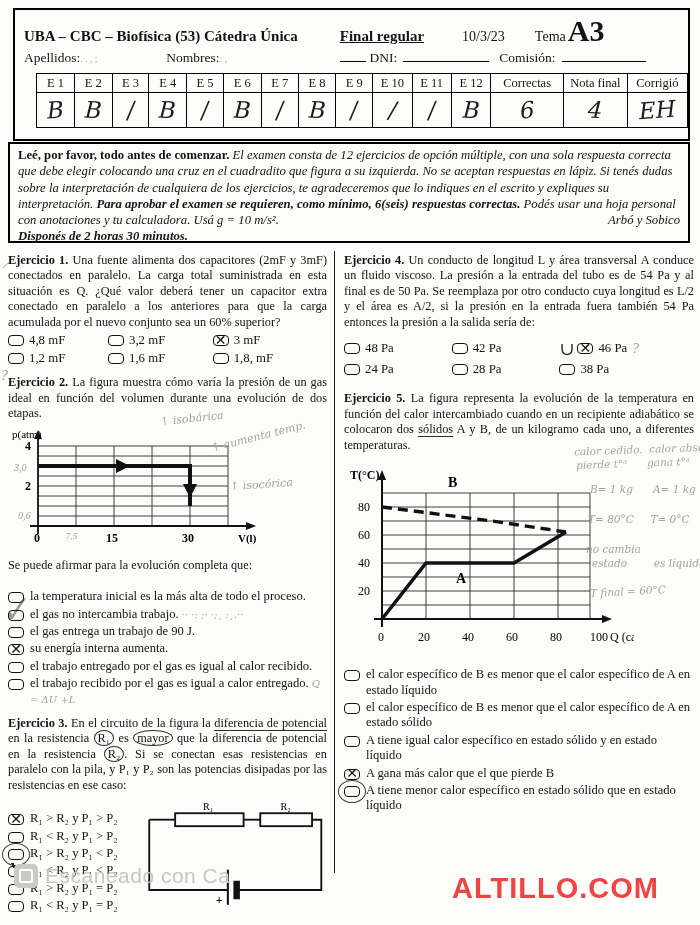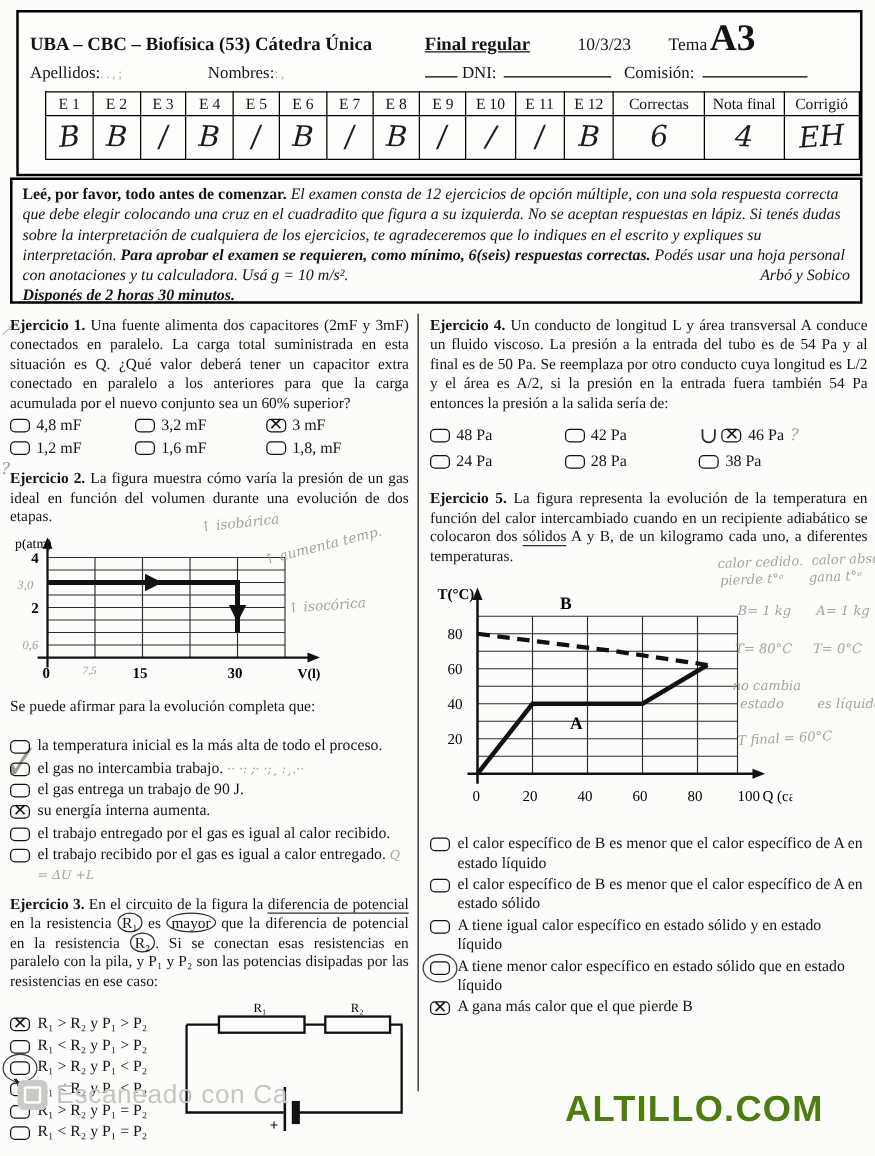--- a/index.html
+++ b/index.html
@@ -59,21 +59,21 @@
   .circled-word{border:1.4px solid #2e2e2e;border-radius:50%;padding:0 3px;}
   .uline{border-bottom:1.3px solid #2e2e2e;}
   figure{margin:4px 0 2px 10px;position:relative;}
   .fig-note{position:absolute;font-size:11px;white-space:pre;}
   
   .watermark{position:absolute;left:14px;top:864px;display:flex;align-items:center;gap:7px;color:#c6c6c4;}
   .wm-icon{width:24px;height:24px;border-radius:5px;background:#c9c9c7;position:relative;flex:none;}
   .wm-icon::after{content:"";position:absolute;left:5px;top:5px;right:5px;bottom:5px;border:2px solid #fdfdfb;border-radius:2px;}
   .wm-text{font-family:"Liberation Sans",sans-serif;font-size:21px;letter-spacing:0.5px;}
   .altillo{position:absolute;left:452px;top:872px;font-family:"Liberation Sans",sans-serif;
-           font-weight:bold;font-size:29px;letter-spacing:1px;color:#4d7c0f;}
+           font-weight:bold;font-size:29px;letter-spacing:1px;color:#ef4444;}
   .margin-mark{position:absolute;font-family:"DejaVu Serif",serif;font-style:italic;color:#9d9a93;font-size:13px;}
   svg text{font-family:"Liberation Serif",serif;}
   .svg-pencil{fill:#a39f97;font-style:italic;}
 </style>
 </head>
 <body>
 
 <div class="page">
 
   <div class="hdr-box">
@@ -410,26 +410,26 @@
             </div>
           <div class="opt">
               <span class="cb"></span>
               <span>el calor específico de B es menor que el calor específico de A en estado sólido</span>
             </div>
           <div class="opt">
               <span class="cb"></span>
               <span>A tiene igual calor específico en estado sólido y en estado líquido</span>
             </div>
           <div class="opt">
+              <span class="cb mark-checked"></span>
+              <span>A gana más calor que el que pierde B</span>
+            </div>
+          <div class="opt">
               <span class="cb mark-circled"></span>
               <span>A tiene menor calor específico en estado sólido que en estado líquido</span>
-            </div>
-          <div class="opt">
-              <span class="cb mark-checked"></span>
-              <span>A gana más calor que el que pierde B</span>
             </div>
         </div>
       </div>
     </div>
   </div>
 
   <div class="watermark">
     <span class="wm-icon"></span>
     <span class="wm-text">Escaneado con Ca</span>
   </div>

